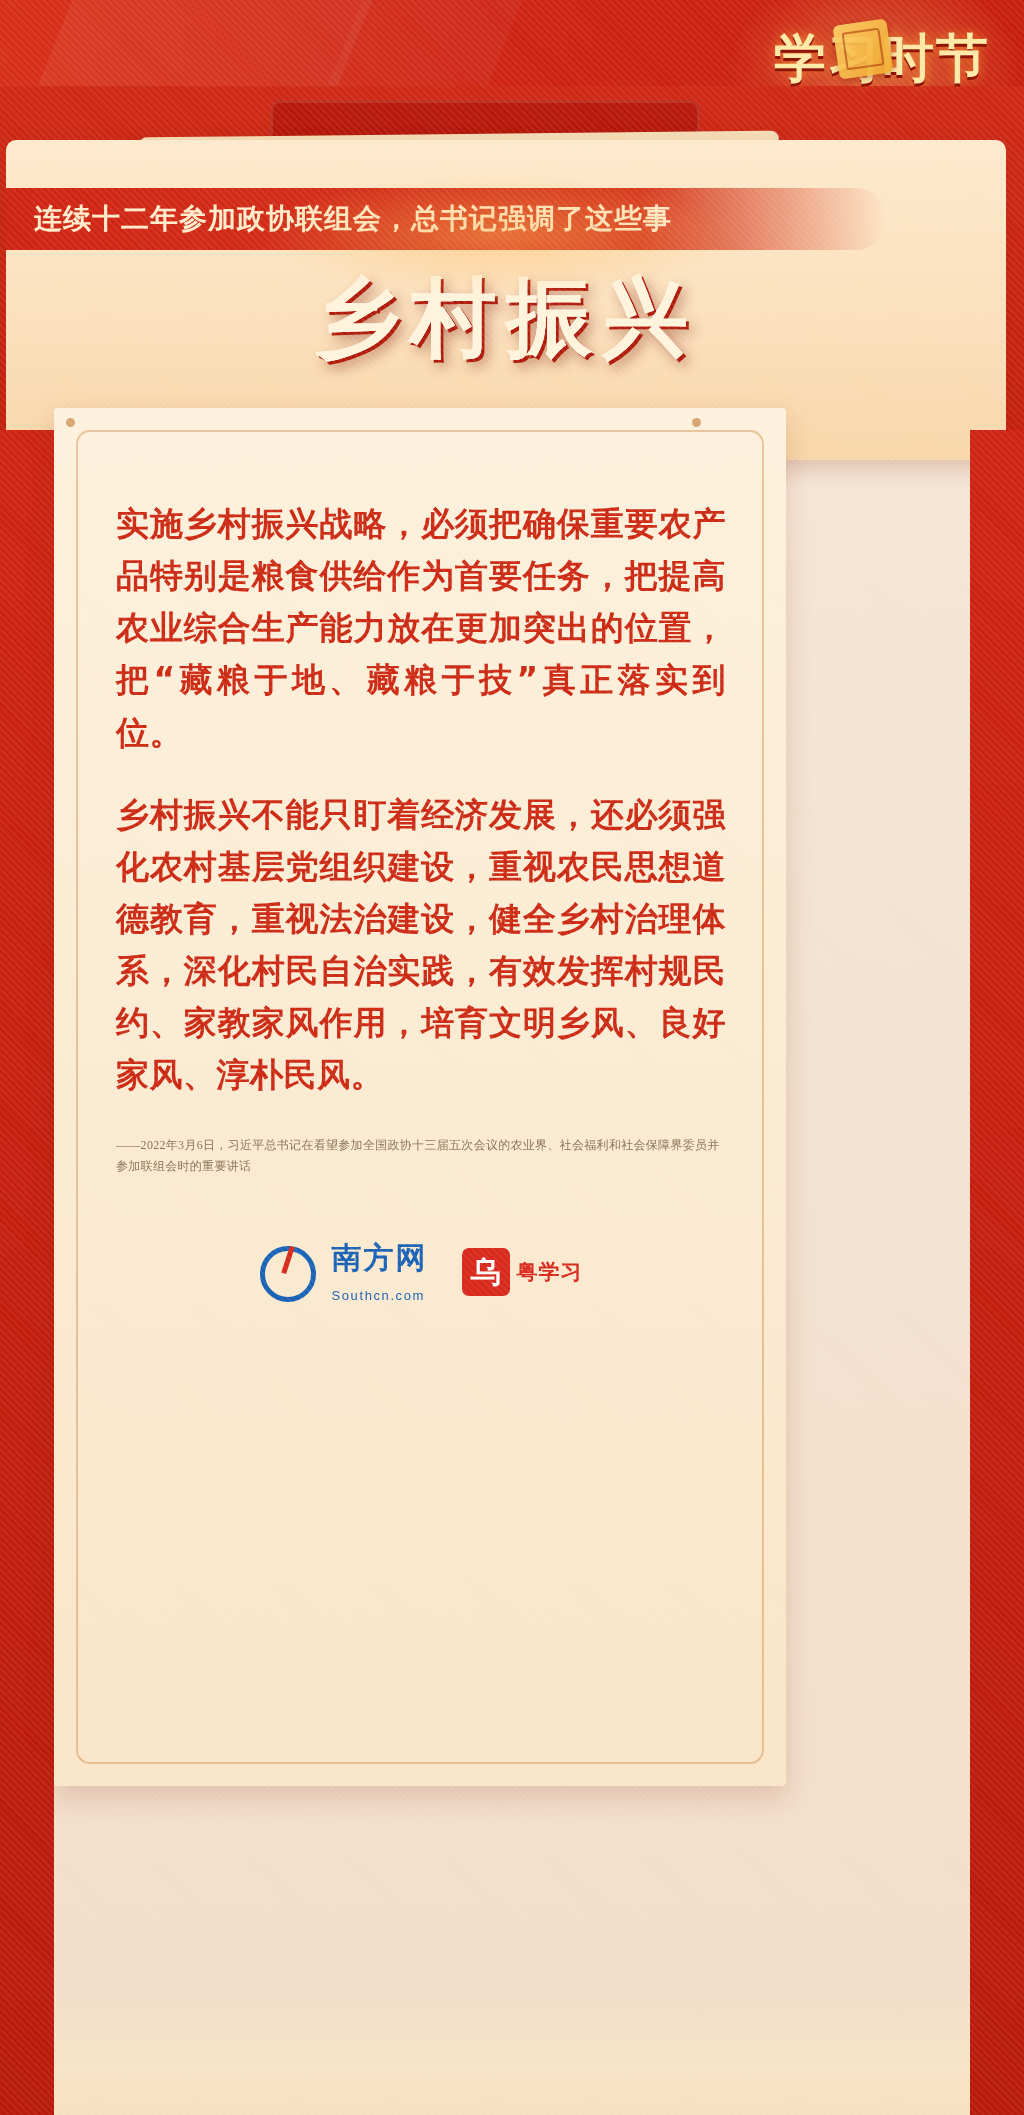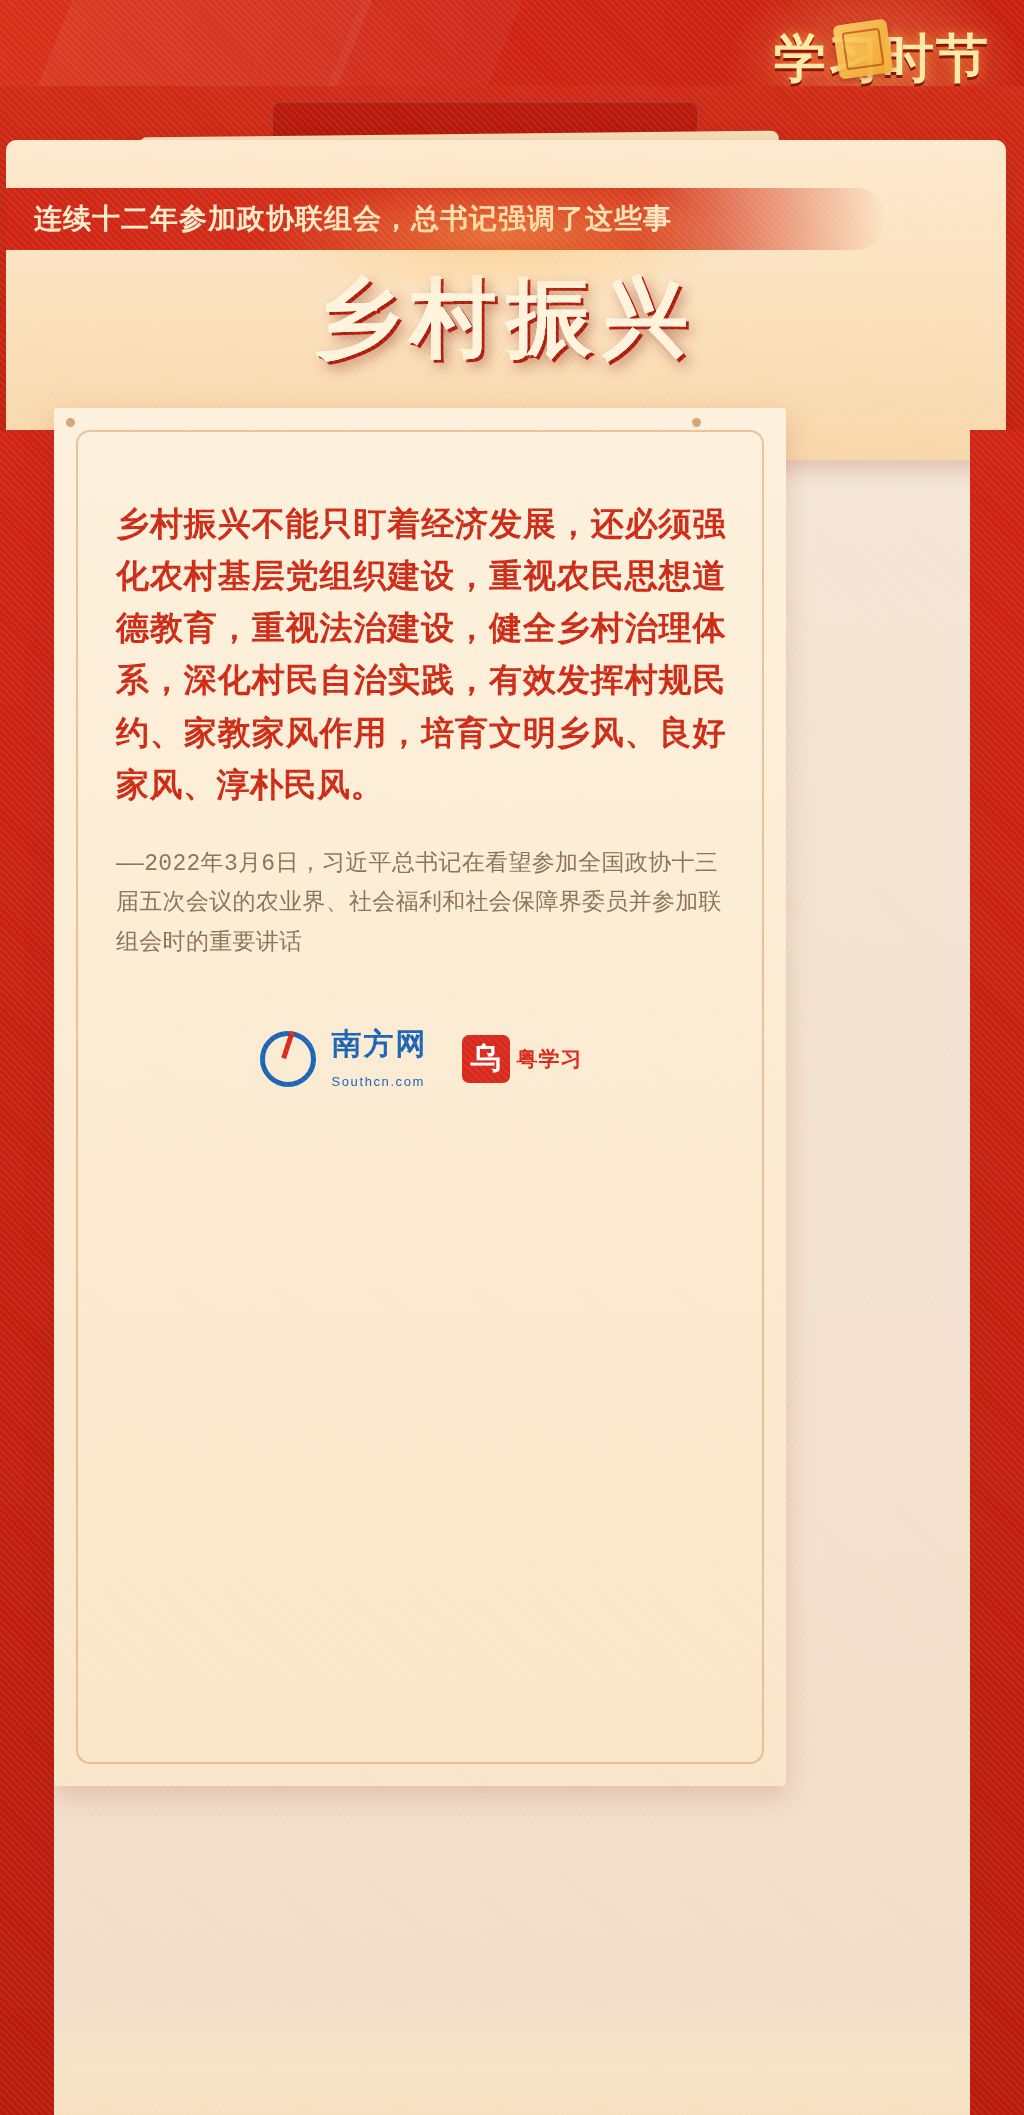--- a/index.html
+++ b/index.html
@@ -257,38 +257,38 @@
     font-size: 33px;
     font-weight: bold;
     line-height: 1.58;
     letter-spacing: .5px;
     margin: 0 0 30px 0;
     text-align: justify;
     font-family: "DejaVu Sans", sans-serif;
   }
   .source {
     color: #8a7257;
-    font-size: 23px;
+    font-size: 12px;
     line-height: 1.72;
     margin: 34px 0 0 0;
     letter-spacing: .3px;
-    font-family: Liberation Mono, monospace;
+    font-family: Liberation Serif, serif;
   }
 
   
   .logos {
     display: flex;
     align-items: center;
     justify-content: center;
     gap: 34px;
     margin-top: 66px;
   }
   .logo-southcn {
     display: flex;
-    align-items: center;
+    align-items: flex-end;
     gap: 16px;
   }
   .sc-mark {
     width: 46px;
     height: 46px;
     border-radius: 50%;
     border: 5px solid #1a62b5;
     position: relative;
   }
   .sc-mark::after {
@@ -383,20 +383,21 @@
   </div>
   <div class="title-glow"></div>
 
   <div class="rail left"></div>
   <div class="rail right"></div>
 
   <div class="content-card">
     <div class="inner-frame"></div>
 
     <div class="body-text">
+      <p class="para">实施乡村振兴战略，必须把确保重要农产品特别是粮食供给作为首要任务，把提高农业综合生产能力放在更加突出的位置，把“藏粮于地、藏粮于技”真正落实到位。</p>
       <p class="para">乡村振兴不能只盯着经济发展，还必须强化农村基层党组织建设，重视农民思想道德教育，重视法治建设，健全乡村治理体系，深化村民自治实践，有效发挥村规民约、家教家风作用，培育文明乡风、良好家风、淳朴民风。</p>
       <p class="source">——2022年3月6日，习近平总书记在看望参加全国政协十三届五次会议的农业界、社会福利和社会保障界委员并参加联组会时的重要讲话</p>
 
       <div class="logos">
         <div class="logo-southcn">
           <div class="sc-mark"></div>
           <div class="sc-words">
             <div class="sc-cn">南方网</div>
             <div class="sc-en">Southcn.com</div>
           </div>

